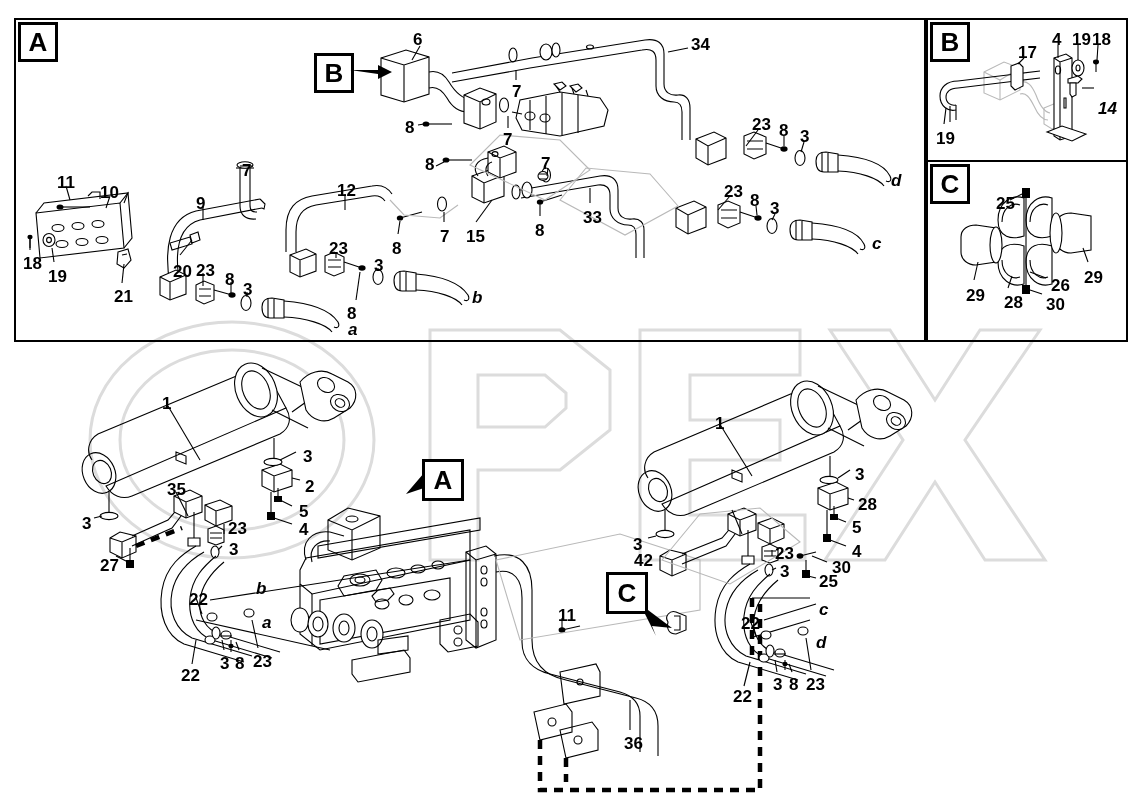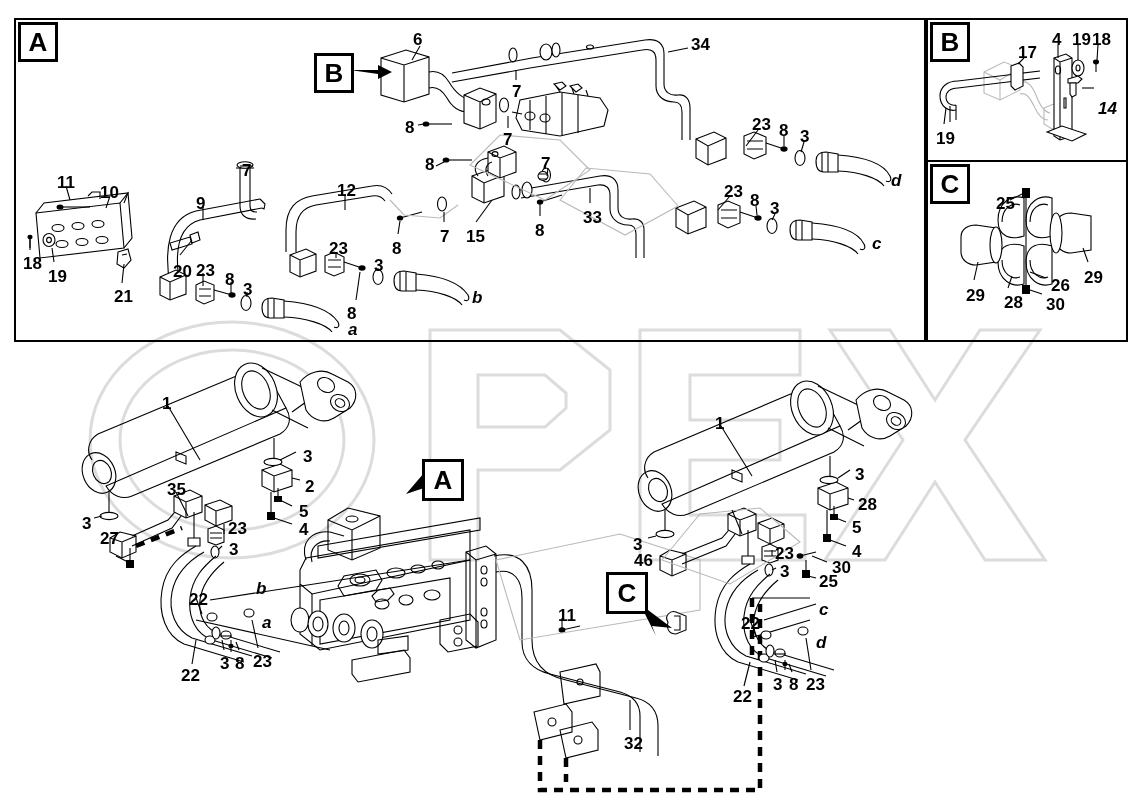--- a/index.html
+++ b/index.html
@@ -666,37 +666,37 @@
       <div class="lbl" style="left: 1046px; top: 296px;">30</div>
       <div class="lbl" style="left: 162px; top: 395px;">1</div>
       <div class="lbl" style="left: 303px; top: 448px;">3</div>
       <div class="lbl" style="left: 305px; top: 478px;">2</div>
       <div class="lbl" style="left: 299px; top: 503px;">5</div>
       <div class="lbl" style="left: 299px; top: 521px;">4</div>
       <div class="lbl" style="left: 167px; top: 481px;">35</div>
       <div class="lbl" style="left: 228px; top: 520px;">23</div>
       <div class="lbl" style="left: 229px; top: 541px;">3</div>
       <div class="lbl" style="left: 82px; top: 515px;">3</div>
-      <div class="lbl" style="left: 100px; top: 530px;">27</div>
+      <div class="lbl" style="left: 100px; top: 557px;">27</div>
       <div class="lbl" style="left: 189px; top: 591px;">22</div>
       <div class="lbl italic" style="left: 256px; top: 580px;">b</div>
       <div class="lbl italic" style="left: 262px; top: 614px;">a</div>
       <div class="lbl" style="left: 181px; top: 667px;">22</div>
       <div class="lbl" style="left: 220px; top: 655px;">3</div>
       <div class="lbl" style="left: 235px; top: 655px;">8</div>
       <div class="lbl" style="left: 253px; top: 653px;">23</div>
       <div class="lbl" style="left: 558px; top: 607px;">11</div>
-      <div class="lbl" style="left: 624px; top: 735px;">32</div>
+      <div class="lbl" style="left: 624px; top: 735px;">36</div>
       <div class="lbl" style="left: 715px; top: 415px;">1</div>
       <div class="lbl" style="left: 855px; top: 466px;">3</div>
       <div class="lbl" style="left: 858px; top: 496px;">28</div>
       <div class="lbl" style="left: 852px; top: 519px;">5</div>
       <div class="lbl" style="left: 852px; top: 543px;">4</div>
       <div class="lbl" style="left: 633px; top: 536px;">3</div>
-      <div class="lbl" style="left: 634px; top: 552px;">46</div>
+      <div class="lbl" style="left: 634px; top: 552px;">42</div>
       <div class="lbl" style="left: 775px; top: 545px;">23</div>
       <div class="lbl" style="left: 780px; top: 563px;">3</div>
       <div class="lbl" style="left: 832px; top: 559px;">30</div>
       <div class="lbl" style="left: 819px; top: 573px;">25</div>
       <div class="lbl" style="left: 741px; top: 615px;">22</div>
       <div class="lbl italic" style="left: 819px; top: 601px;">c</div>
       <div class="lbl italic" style="left: 816px; top: 634px;">d</div>
       <div class="lbl" style="left: 733px; top: 688px;">22</div>
       <div class="lbl" style="left: 773px; top: 676px;">3</div>
       <div class="lbl" style="left: 789px; top: 676px;">8</div>

